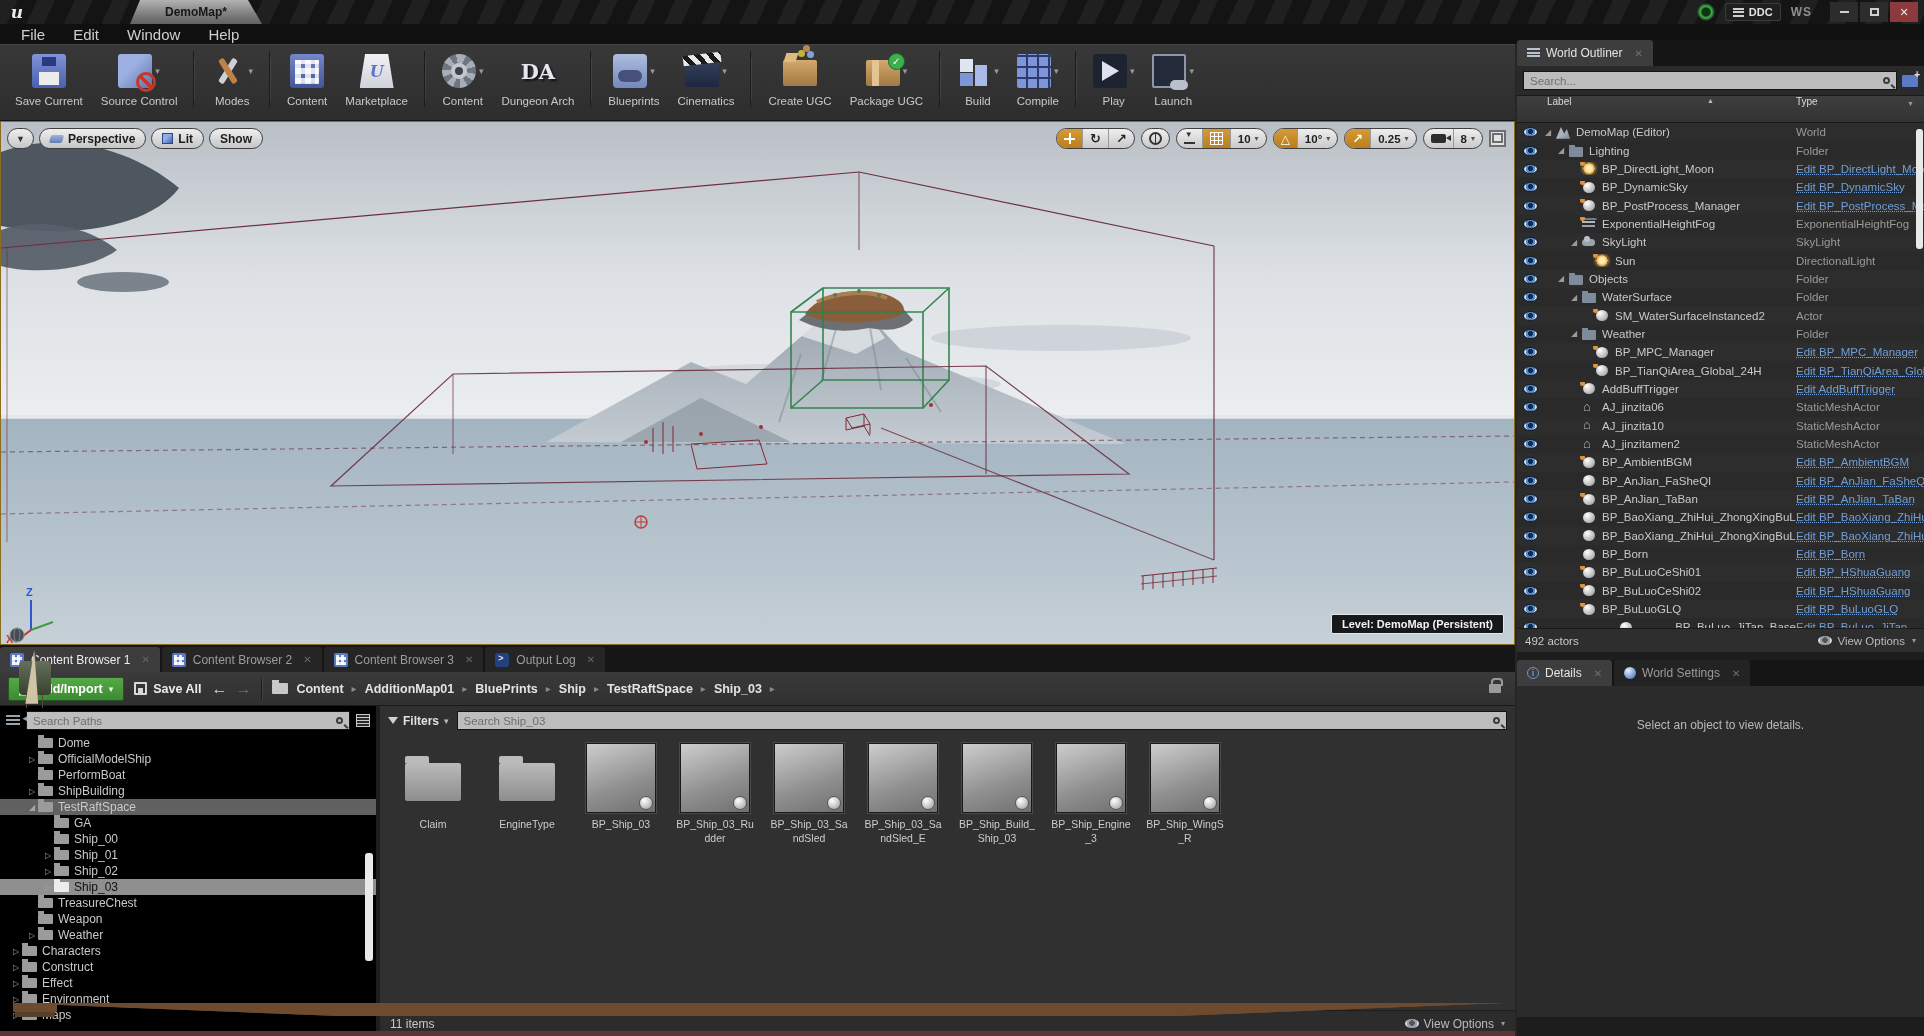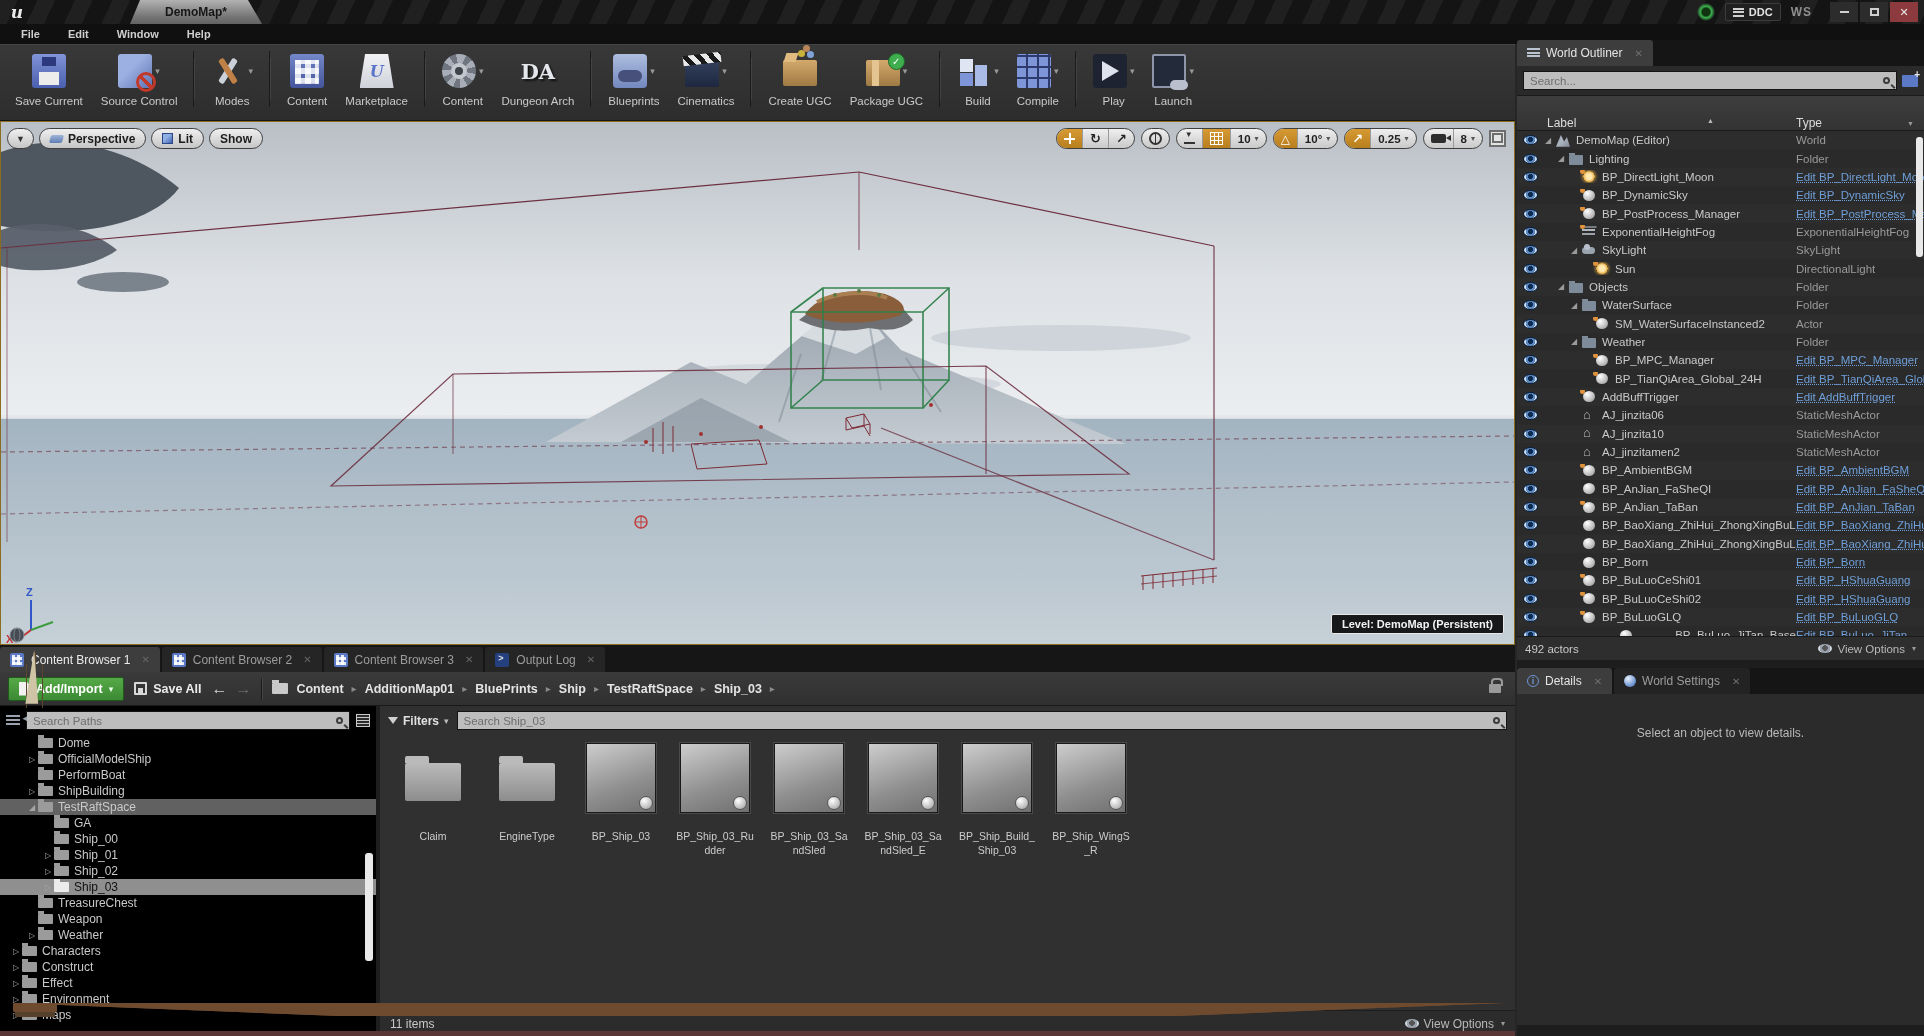--- a/index.html
+++ b/index.html
@@ -28,21 +28,21 @@
   .winbtns { display:flex; gap:2px; margin-left:8px; }
   .winbtn { width:28px; height:20px; display:flex; align-items:center; justify-content:center; background:#2c2c2c; }
   .winbtn.close { background:#8d3a3f; }
   .wb-min { width:9px; height:2px; background:#cfcfcf; }
   .wb-max { width:9px; height:8px; border:2px solid #cfcfcf; }
   .wb-x { color:#e8e8e8; font-size:11px; font-weight:bold; }
 
   
   #menubar { position:absolute; left:0; top:24px; width:1924px; height:20px; background:#101010;
     display:flex; align-items:center; padding-left:8px; gap:2px; }
-  .menuitem { color:#cfcfcf; font-size:11px; padding:2px 13px;font-weight:bold; }
+  .menuitem { color:#cfcfcf; font-size:15px; padding:2px 13px; }
 
   
   #toolbar { position:absolute; left:0; top:44px; width:1515px; height:77px;
     background:linear-gradient(#383838,#2d2d2d); border-top:1px solid #454545; border-bottom:1px solid #151515;
     display:flex; align-items:flex-start; padding:6px 4px 0 6px; }
   .titem { display:flex; flex-direction:column; align-items:center; padding:0 9px; }
   .sep-after { border-right:1px solid #1b1b1b; box-shadow:8px 0 0 -7px rgba(255,255,255,.08); margin-right:8px; padding-right:16px; }
   .ti-wrap { display:flex; align-items:center; gap:3px; height:40px; }
   .ti { width:34px; height:34px; position:relative; }
   .dd { color:#9a9a9a; font-size:9px; }
@@ -143,22 +143,22 @@
   .globe-ico { width:12px; height:12px; border-radius:50%; background:radial-gradient(circle at 35% 30%,#e8f0fa,#7fa3d9 55%,#3d5fae); }
   #outliner { background:#2a2a2a; }
   .searchrow { display:flex; align-items:center; gap:5px; padding:5px 6px; }
   .sfield { flex:1; height:19px; background:#bdbdbd; border:1px solid #141414; display:flex; align-items:center; padding:0 6px; gap:5px; }
   .sfield input { flex:1; background:transparent; border:none; outline:none; font-size:11.5px; color:#3d3d3d; }
   .sfield input::placeholder { color:#6e6e6e; opacity:1; }
   .mag { width:7px; height:7px; border:2px solid #3c3c3c; border-radius:50%; position:relative; flex:none; }
   .mag::after { content:''; position:absolute; width:2px; height:5px; background:#3c3c3c; transform:rotate(-45deg); left:7px; top:5px; }
   .addfolder-ico { width:16px; height:12px; background:#5b79c4; border-radius:1px; position:relative; }
   .addfolder-ico::before { content:'+'; position:absolute; right:-2px; top:-6px; color:#e8e8e8; font-size:10px; font-weight:bold; }
-  .olheader { display:flex; height:36px; background:linear-gradient(#3e3e3e,#333); border-top:1px solid #1a1a1a;
-    border-bottom:1px solid #1a1a1a; align-items:flex-end; font-size:12px; color:#dcdcdc; }
+  .olheader { display:flex; height:28px; background:linear-gradient(#3e3e3e,#333); border-top:1px solid #1a1a1a;
+    border-bottom:1px solid #1a1a1a; align-items:flex-start; font-size:10px; color:#dcdcdc; }
   .olheader .hl { flex:1; padding-left:30px; position:relative; }
   .olheader .hl::after { content:'\25B2'; position:absolute; left:190px; top:1px; font-size:7px; color:#bbb; }
   .olheader .ht { width:128px; position:relative; }
   .olheader .ht::after { content:'\25BC'; position:absolute; right:10px; top:4px; font-size:7px; color:#999; }
   #olrows { height:505px; overflow:hidden; position:relative; }
   .orow { display:flex; align-items:center; height:18.35px; font-size:11.5px; }
   .orow:nth-child(odd) { background:#2d2d2d; }
   .eyecell { width:26px; display:flex; justify-content:center; flex:none; }
   .eye { width:15px; height:10px; border-radius:50%; border:1px solid #0c2340;
     background:radial-gradient(circle at 50% 45%, #0c2b52 0 30%, #5d88bd 32% 58%, #cfe0f2 60%); }
@@ -234,21 +234,21 @@
   .texp { width:12px; font-size:8px; color:#a5a5a5; text-align:center; flex:none; }
   .fico { width:15px; height:10px; background:#9b9b9b; border-radius:1px; position:relative; margin:0 5px 0 0; flex:none; }
   .fico::before { content:''; position:absolute; top:-3px; left:0; width:6px; height:3px; background:inherit; }
   .fico-open { background:#ececec; }
   #treescroll { position:absolute; right:3px; top:118px; width:8px; height:108px; background:#e9e9e9; border-radius:3px; }
   #rightpane { flex:1; display:flex; flex-direction:column; background:#303030; }
   .filterrow { display:flex; align-items:center; gap:8px; padding:5px 8px; }
   .filters { display:flex; align-items:center; gap:5px; color:#e0e0e0; font-size:12px; font-weight:bold; }
   .funnel { width:0; height:0; border-left:5px solid transparent; border-right:5px solid transparent; border-top:7px solid #d0d0d0; }
   .assetgrid { flex:1; display:flex; flex-wrap:wrap; align-content:flex-start; gap:12px; padding:8px 4px 0 12px; overflow:hidden; }
-  .tile { width:82px; display:flex; flex-direction:column; align-items:center;gap:12px; }
+  .tile { width:82px; display:flex; flex-direction:column; align-items:center; }
   .thumb { width:70px; height:70px; position:relative; }
   .tile-asset .thumb { background:linear-gradient(160deg,#cdcdcd,#8f8f8f 60%,#707070); border:1px solid #191919; box-shadow:0 0 0 1px #4a4a4a; }
   .tile-asset .thumb::after { content:''; position:absolute; right:2px; bottom:2px; width:12px; height:12px; border-radius:50%;
     background:radial-gradient(circle at 35% 30%,#fff,#9a9a9a); border:1px solid #555; }
   .tile-folder .thumb::before { content:''; position:absolute; left:7px; top:20px; width:56px; height:38px;
     background:linear-gradient(#bababa,#8d8d8d); border-radius:2px; }
   .tile-folder .thumb::after { content:''; position:absolute; left:7px; top:13px; width:24px; height:7px;
     background:#bababa; border-radius:2px 2px 0 0; }
   .tlabel { margin-top:5px; font-size:10.5px; color:#cccccc; text-align:center; line-height:1.3; word-break:break-all; width:82px; }
   .t-ship::before { content:''; position:absolute; left:10px; right:10px; bottom:20px; height:13px; background:#6e4a2f;
@@ -1230,20 +1230,24 @@
               <div class="tlabel">BP_Ship_03_SandSled</div>
             </div>
             <div class="tile tile-asset t-sled">
               <div class="thumb"></div>
               <div class="tlabel">BP_Ship_03_SandSled_E</div>
             </div>
             <div class="tile tile-asset t-ship">
               <div class="thumb"></div>
               <div class="tlabel">BP_Ship_Build_Ship_03</div>
             </div>
+            <div class="tile tile-asset t-engine">
+              <div class="thumb"></div>
+              <div class="tlabel">BP_Ship_Engine_3</div>
+            </div>
             <div class="tile tile-asset t-wing">
               <div class="thumb"></div>
               <div class="tlabel">BP_Ship_WingS_R</div>
             </div>
         </div>
         <div class="cb-bottom">
           <span>11 items</span>
           <span class="spacer"></span>
           <span class="viewopts">
             <span class="veye"></span>

